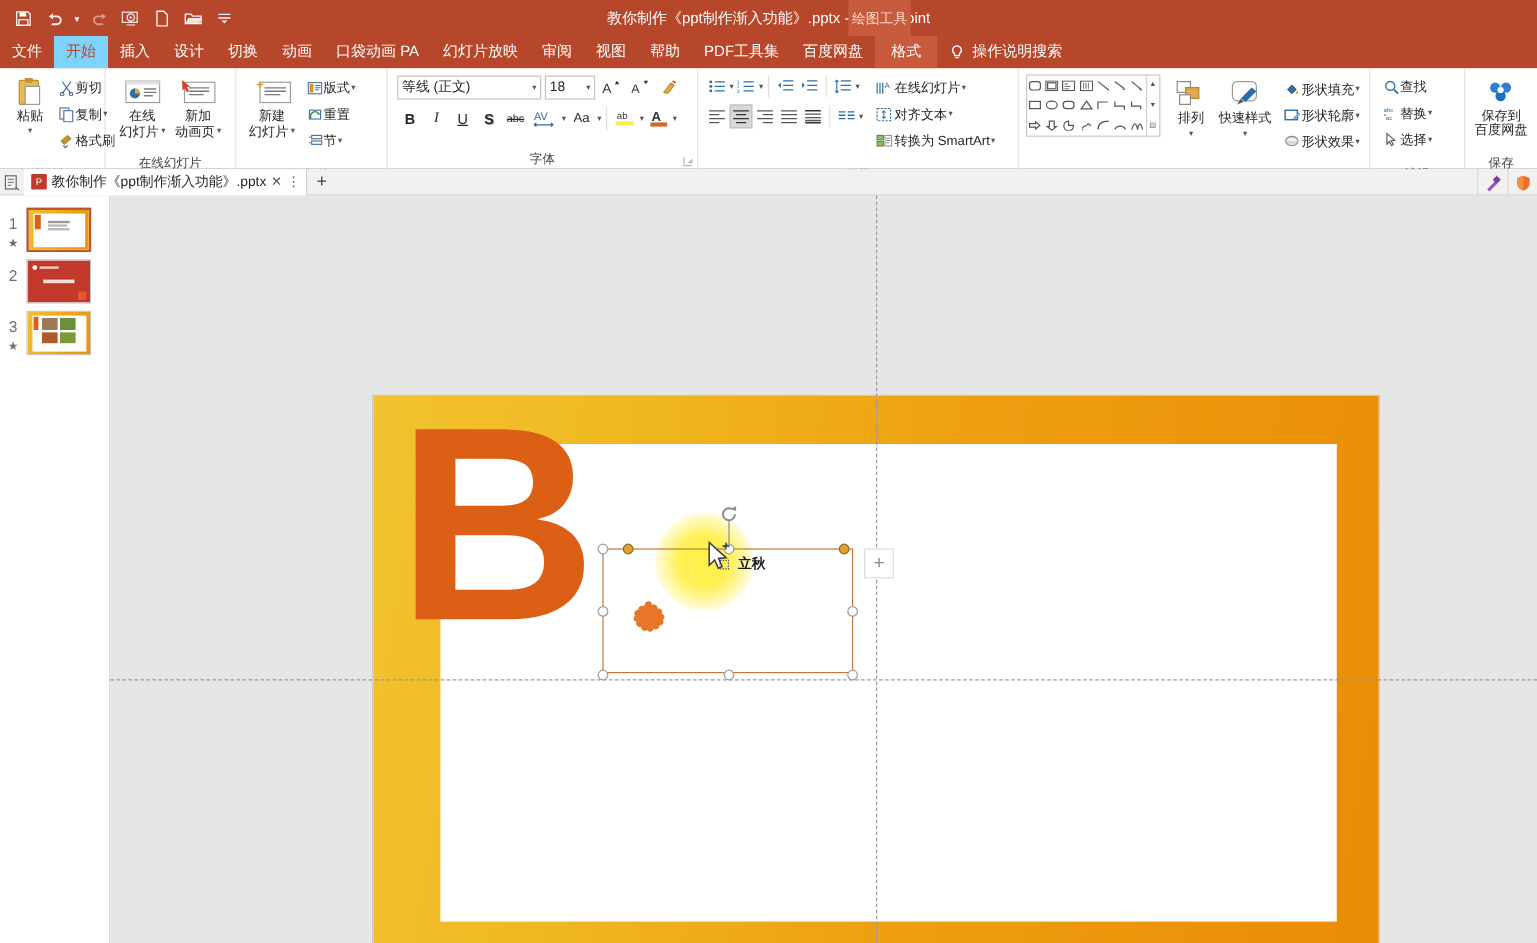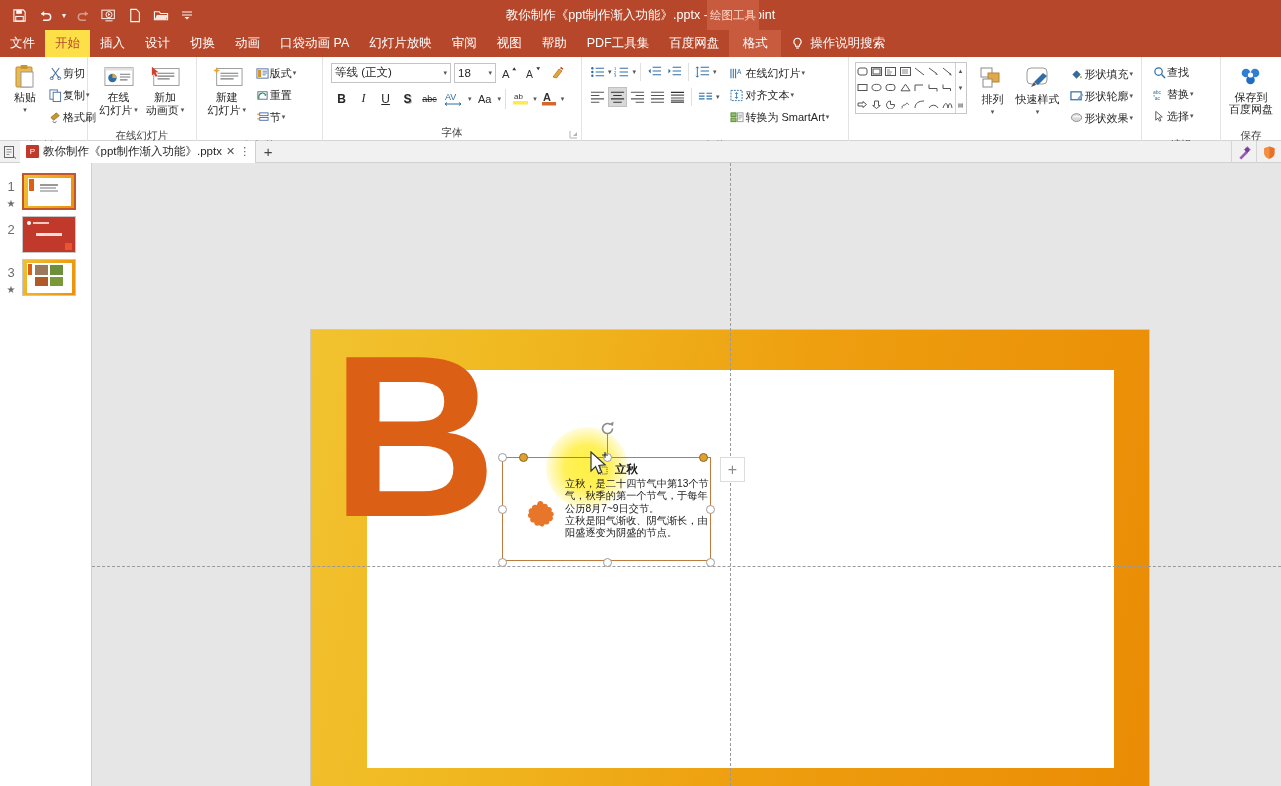--- a/index.html
+++ b/index.html
@@ -32,21 +32,21 @@
   }
   
   .tabstrip{
     position:absolute; left:0; top:30px; width:1281px; height:27px;
     background:#b7472a; display:flex; align-items:stretch; font-size:12.5px;
   }
   .tab{
     padding:0 10px; color:#fff; display:flex; align-items:center; cursor:pointer;
     white-space:nowrap;
   }
-  .tab.active{ background:#fde047; color:#b7472a; }
+  .tab.active{ background:#7dd3fc; color:#b7472a; }
   .tab.ctx{ background:#c85a3d; color:#fff; width:52px; justify-content:center; padding:0;}
   .tellme{ display:flex; align-items:center; gap:5px; color:#fff; padding-left:10px; }
   .bulb{ width:14px;height:14px; }
   
   .ribbon{
     position:absolute; left:0; top:57px; width:1281px; height:84px;
     background:#fff; border-bottom:1px solid #d4d4d4;
     display:flex; align-items:stretch;
   }
   .rgroup{ position:relative; height:84px; border-right:1px solid #e3e3e3; display:flex; flex-direction:column; }
@@ -957,22 +957,20 @@
 
   <div class="sun"></div>
 
   <div class="sel-box">
     <div class="puzzle">
       <svg width="40" height="36" viewBox="0 0 40 36">
         <path d="M13 4c2.4-2.2 5.6-.6 5.2 2.1 2.6-1 5 .5 4.6 3 2.8-.6 5 1.8 3.6 4.3 2.6.5 3.3 3.6 1 5.1 1.6 2.3-.3 5.2-2.9 4.6.3 2.8-2.6 4.4-4.8 2.8-.6 2.8-4 3.5-5.4 1.1-2.1 1.8-5.2.2-5-2.5-2.8.7-5.1-1.8-3.8-4.3-2.7-.4-3.5-3.5-1.2-5.1-1.7-2.2.1-5.2 2.7-4.7-.4-2.7 2.4-4.5 4.7-3.1z" fill="#e8762a"></path>
       </svg>
     </div>
     <div class="sl-title">立秋</div>
-    <div class="sl-body">立秋，是二十四节气中第13个节气，秋季的第一个节气，于每年公历8月7~9日交节。
-立秋是阳气渐收、阴气渐长，由阳盛逐变为阴盛的节点。</div>
 
     <div class="rot-line"></div>
     <div class="rot-hdl">
       <svg width="17" height="17" viewBox="0 0 17 17">
           <path d="M13.5 8.5a5 5 0 1 1-2.2-4.1" fill="none" stroke="#8a8a8a" stroke-width="1.6"></path>
           <path d="M14.6 1.6l-.6 4.4-3.9-1.8z" fill="#8a8a8a"></path>
         </svg>
     </div>
 
     <div class="hdl" style="left:-5px;top:-5px"></div>

